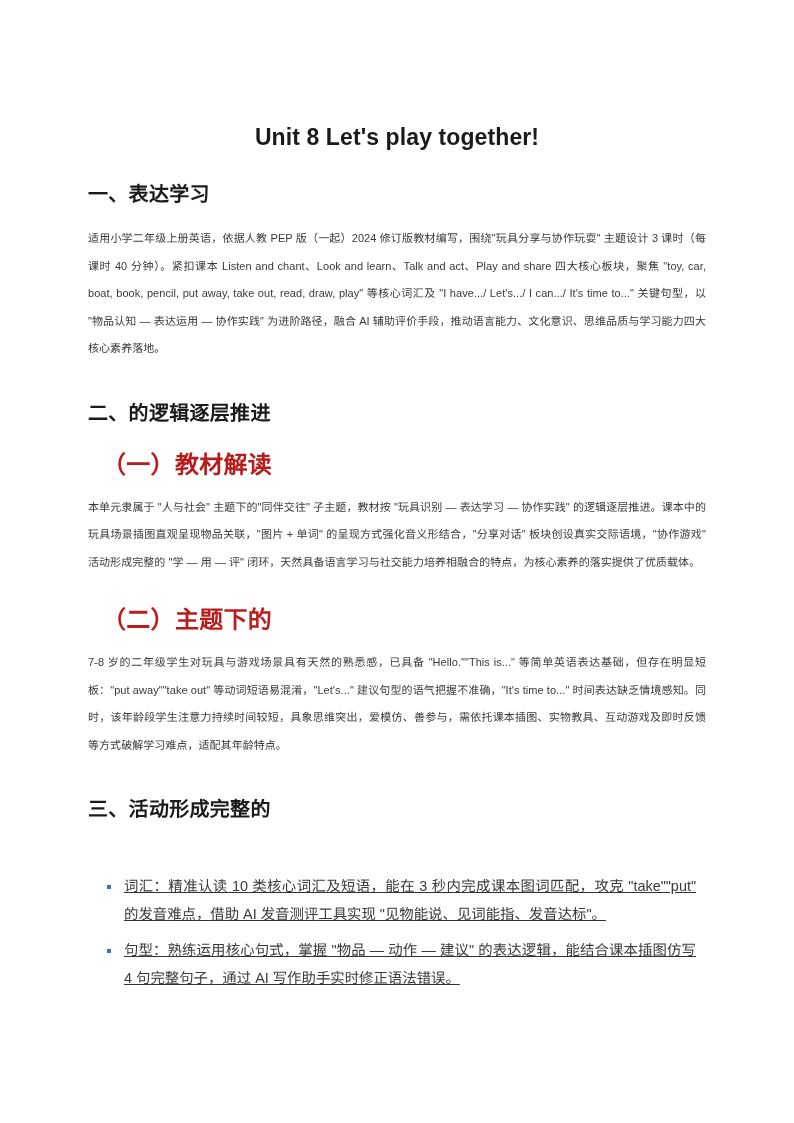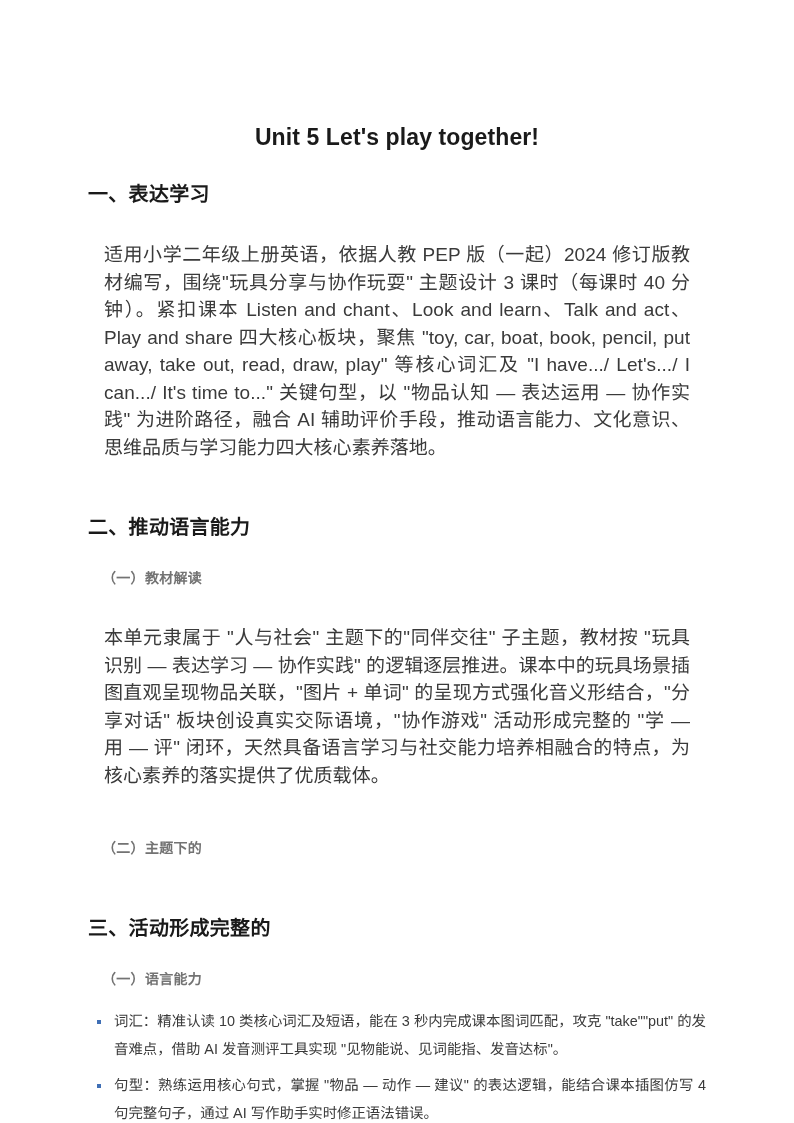--- a/index.html
+++ b/index.html
@@ -43,43 +43,44 @@
     font-size: 20px;
     font-weight: bold;
     color: #1a1a1a;
     line-height: 28px;
     letter-spacing: 0.3px;
   }
 
   h3.sub-heading {
     margin: 0;
     padding: 0 0 0 14px;
-    font-size: 14px;
+    font-size: 24px;
     font-weight: bold;
-    color: #737373;
+    color: #b91c1c;
     line-height: 26px;
     letter-spacing: 0.3px;
     font-family: Liberation Serif, serif;
   }
 
   p.body-text {
-    margin: 16px;
+    margin: 0;
     padding: 0;
-    font-size: 19px;
+    font-size: 11px;
     line-height: 27.5px;
     color: #3a3a3a;
     text-align: justify;
     text-justify: inter-character;
     letter-spacing: 0.05px;
   }
 
   ul.bullet-list {
-    margin: 0;
+    margin: 10px;
     padding: 0;
     list-style: none;
+    text-decoration: underline;
   }
   ul.bullet-list li {
     position: relative;
     padding-left: 26px;
     font-size: 14.4px;
     line-height: 27.5px;
     color: #3a3a3a;
     text-align: justify;
     text-justify: inter-character;
   }
@@ -100,48 +101,48 @@
   .sp-h2-h3    { height: 25px; }
   .sp-h3-p     { height: 16px; }
   .sp-p-h3     { height: 31px; }
   .sp-h3-ul    { height: 15px; }
 </style>
 </head>
 <body>
 
 <div class="page">
 
-  <h1 class="doc-title">Unit 5 Let's play together!</h1>
+  <h1 class="doc-title">Unit 8 Let's play together!</h1>
 
   <div class="sp-title-h2"></div>
 
   <h2 class="section-heading">一、表达学习</h2>
   <div class="sp-h2-p"></div>
   <p class="body-text">适用小学二年级上册英语，依据人教 PEP 版（一起）2024 修订版教材编写，围绕"玩具分享与协作玩耍" 主题设计 3 课时（每课时 40 分钟）。紧扣课本 Listen and chant、Look and learn、Talk and act、Play and share 四大核心板块，聚焦 "toy, car, boat, book, pencil, put away, take out, read, draw, play" 等核心词汇及 "I have.../ Let's.../ I can.../ It's time to..." 关键句型，以 "物品认知 — 表达运用 — 协作实践" 为进阶路径，融合 AI 辅助评价手段，推动语言能力、文化意识、思维品质与学习能力四大核心素养落地。</p>
 
   <div class="sp-p-h2"></div>
 
-  <h2 class="section-heading">二、推动语言能力</h2>
+  <h2 class="section-heading">二、的逻辑逐层推进</h2>
   <div class="sp-h2-h3"></div>
 
   <h3 class="sub-heading">（一）教材解读</h3>
   <div class="sp-h3-p"></div>
   <p class="body-text">本单元隶属于 "人与社会" 主题下的"同伴交往" 子主题，教材按 "玩具识别 — 表达学习 — 协作实践" 的逻辑逐层推进。课本中的玩具场景插图直观呈现物品关联，"图片 + 单词" 的呈现方式强化音义形结合，"分享对话" 板块创设真实交际语境，"协作游戏" 活动形成完整的 "学 — 用 — 评" 闭环，天然具备语言学习与社交能力培养相融合的特点，为核心素养的落实提供了优质载体。</p>
 
   <div class="sp-p-h3"></div>
 
   <h3 class="sub-heading">（二）主题下的</h3>
   <div class="sp-h3-p"></div>
+  <p class="body-text">7-8 岁的二年级学生对玩具与游戏场景具有天然的熟悉感，已具备 "Hello.""This is..." 等简单英语表达基础，但存在明显短板："put away""take out" 等动词短语易混淆，"Let's..." 建议句型的语气把握不准确，"It's time to..." 时间表达缺乏情境感知。同时，该年龄段学生注意力持续时间较短，具象思维突出，爱模仿、善参与，需依托课本插图、实物教具、互动游戏及即时反馈等方式破解学习难点，适配其年龄特点。</p>
 
   <div class="sp-p-h2"></div>
 
   <h2 class="section-heading">三、活动形成完整的</h2>
   <div class="sp-h2-h3"></div>
 
-  <h3 class="sub-heading">（一）语言能力</h3>
   <div class="sp-h3-ul"></div>
 
   <ul class="bullet-list">
     <li>
       <span class="bullet-mark"></span>
       <span>词汇：精准认读 10 类核心词汇及短语，能在 3 秒内完成课本图词匹配，攻克 "take""put" 的发音难点，借助 AI 发音测评工具实现 "见物能说、见词能指、发音达标"。</span>
     </li>
     <li style="margin-top:9px">
       <span class="bullet-mark"></span>
       <span>句型：熟练运用核心句式，掌握 "物品 — 动作 — 建议" 的表达逻辑，能结合课本插图仿写 4 句完整句子，通过 AI 写作助手实时修正语法错误。</span>

